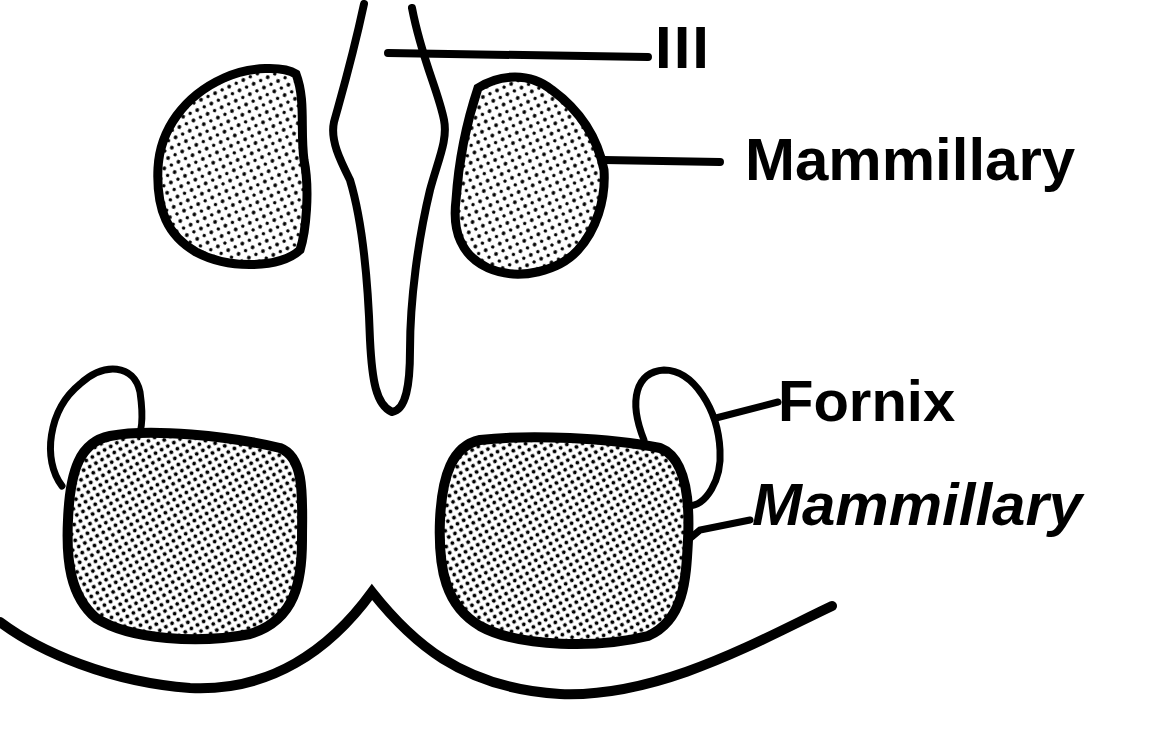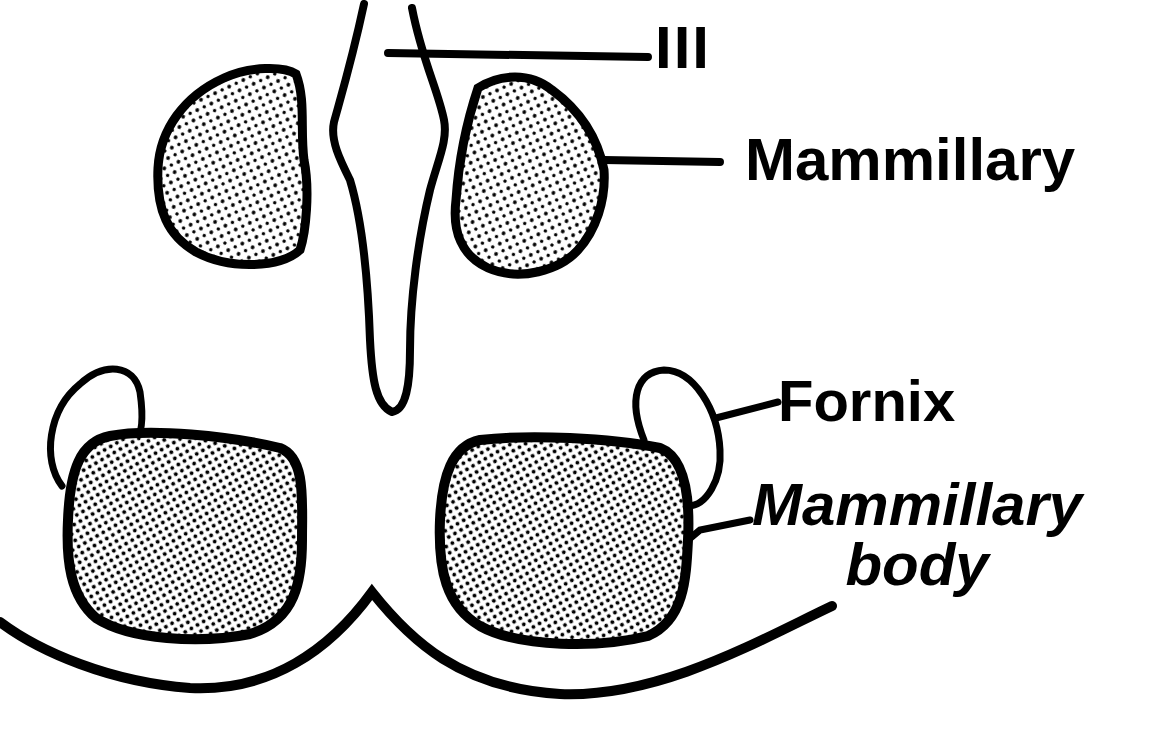--- a/index.html
+++ b/index.html
@@ -79,14 +79,13 @@
 <div class="label" id="lbl-iii">III</div>
 
 <div class="label" id="lbl-posterior">
   <span>Mammillary</span>
 </div>
 
 <div class="label" id="lbl-fornix">Fornix</div>
 
 <div class="label" id="lbl-mammillary">
   <span>Mammillary</span>
-  <span>body</span>
 </div>
 
 </body></html>

